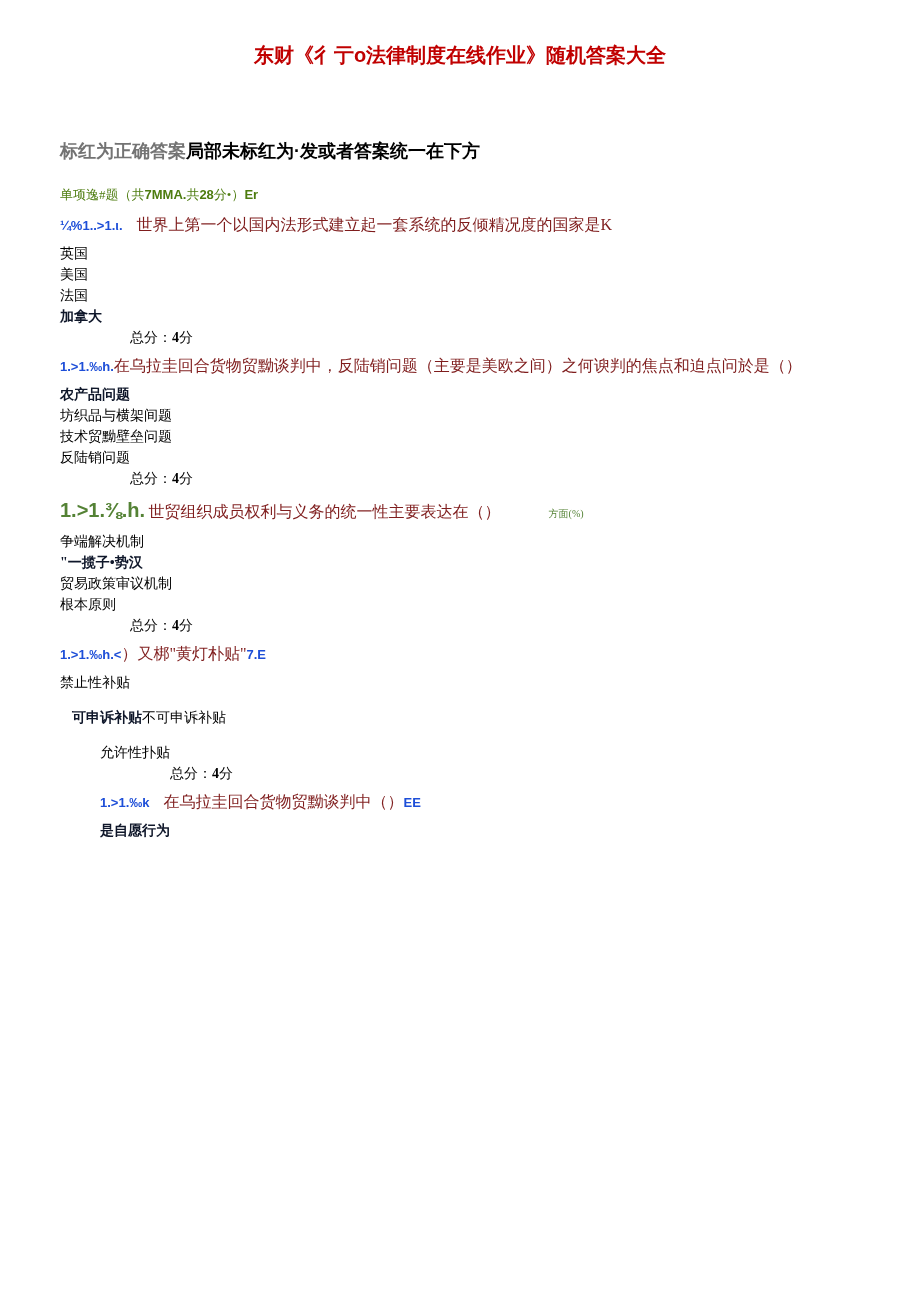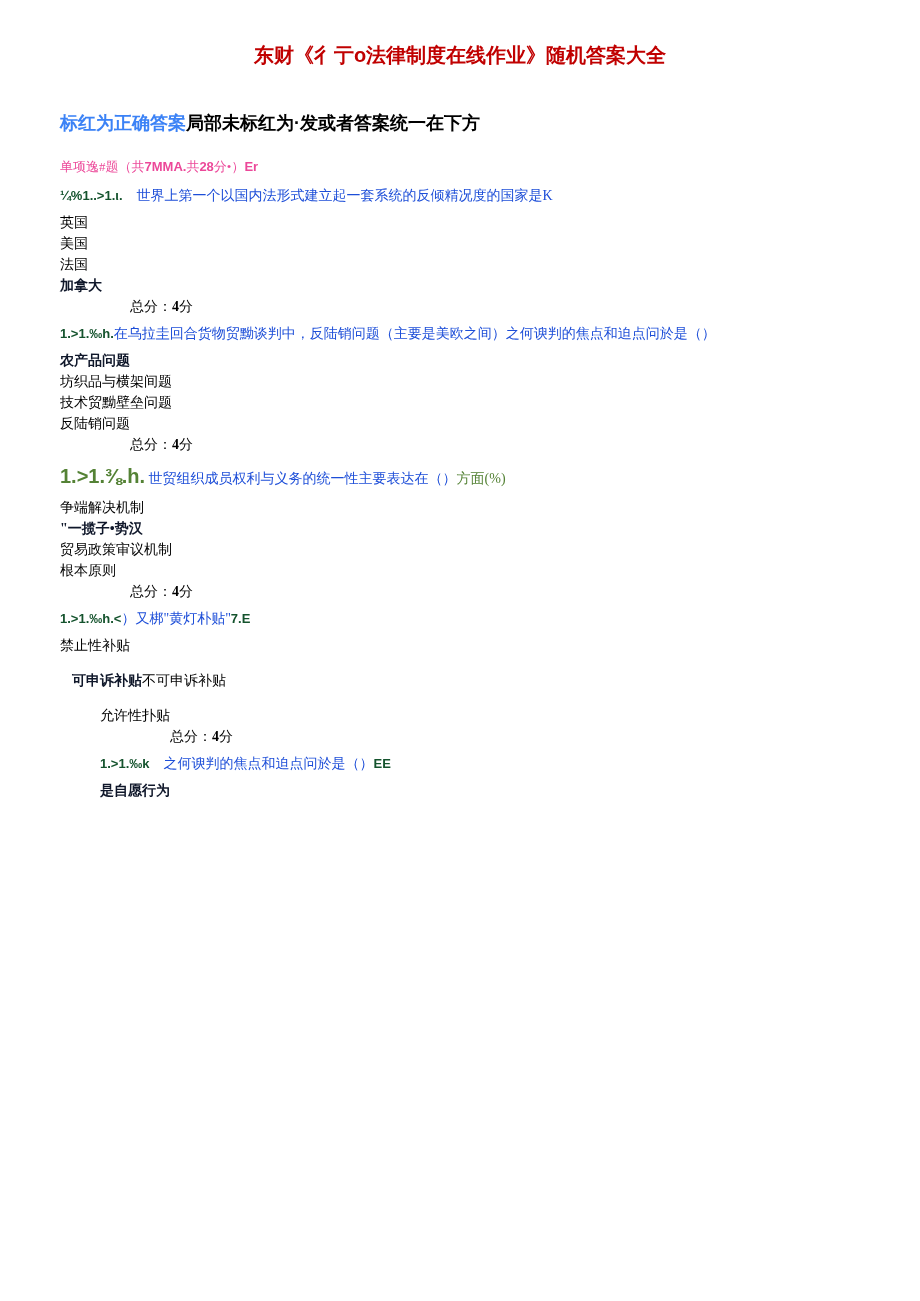--- a/index.html
+++ b/index.html
@@ -10,50 +10,50 @@
     line-height: 1.5;
     color: #000;
     background: #fff;
     width: 800px;
   }
   .title {
     text-align: center;
     color: #c00000;
     font-size: 20px;
     font-weight: bold;
-    margin-bottom: 40px;
+    margin-bottom: 68px;
     font-family: "SimHei", sans-serif;
   }
   .notice {
     font-size: 18px;
     font-weight: bold;
     margin-bottom: 20px;
     font-family: "SimHei", sans-serif;
   }
   .notice .red {
-    color: #3b82f6;
+    color: #737373;
   }
   .section-header {
-    color: #ec4899;
+    color: #4d7c0f;
     font-size: 13px;
     margin: 15px 0 8px 0;
   }
   .section-header .bold {
     font-weight: bold;
     font-family: "Arial", sans-serif;
   }
   .q-num {
-    color: #14532d;
+    color: #1d4ed8;
     font-family: "Arial", sans-serif;
     font-weight: bold;
     font-size: 13px;
   }
   .q-text {
-    color: #1d4ed8;
-    font-size: 14px;
+    color: #7f1d1d;
+    font-size: 16px;
   }
   .option {
     margin: 0 0;
     font-size: 14px;
   }
   .correct {
     color: #0f172a;
     font-weight: bold;
   }
   .score {
@@ -71,21 +71,22 @@
     font-family: "Arial", sans-serif;
     font-weight: bold;
     font-size: 20px;
     vertical-align: baseline;
   }
   .indent1 {
     margin-left: 40px;
   }
   .small-green {
     color: #548235;
-    font-size: 14px;
+    font-size: 10px;
+    margin-left: 48px;
   }
   .mixed-line {
     margin: 14px 12px;
   }
 </style>
 </head>
 <body>
 
 <div class="title">东财《彳亍o法律制度在线作业》随机答案大全</div>
 
@@ -128,15 +129,15 @@
   <span class="q-num">1.&gt;1.‰h.&lt;</span><span class="q-text">）又梆"黄灯朴贴"</span><span class="q-num">7.E</span>
 </div>
 <div class="option">禁止性补贴</div>
 <div class="mixed-line">
   <span class="correct">可申诉补贴</span><span>不可申诉补贴</span>
 </div>
 <div class="option indent1">允许性扑贴</div>
 <div class="score" style="margin-left:110px;">总分：<span class="bold">4</span>分</div>
 
 <div class="q-line indent1">
-  <span class="q-num">1.&gt;1.‰k</span>&nbsp;&nbsp;&nbsp;&nbsp;<span class="q-text">之何谀判的焦点和迫点问於是（）</span><span class="q-num">EE</span>
+  <span class="q-num">1.&gt;1.‰k</span>&nbsp;&nbsp;&nbsp;&nbsp;<span class="q-text">在乌拉圭回合货物贸黝谈判中（）</span><span class="q-num">EE</span>
 </div>
 <div class="option correct indent1">是自愿行为</div>
 
 </body></html>

